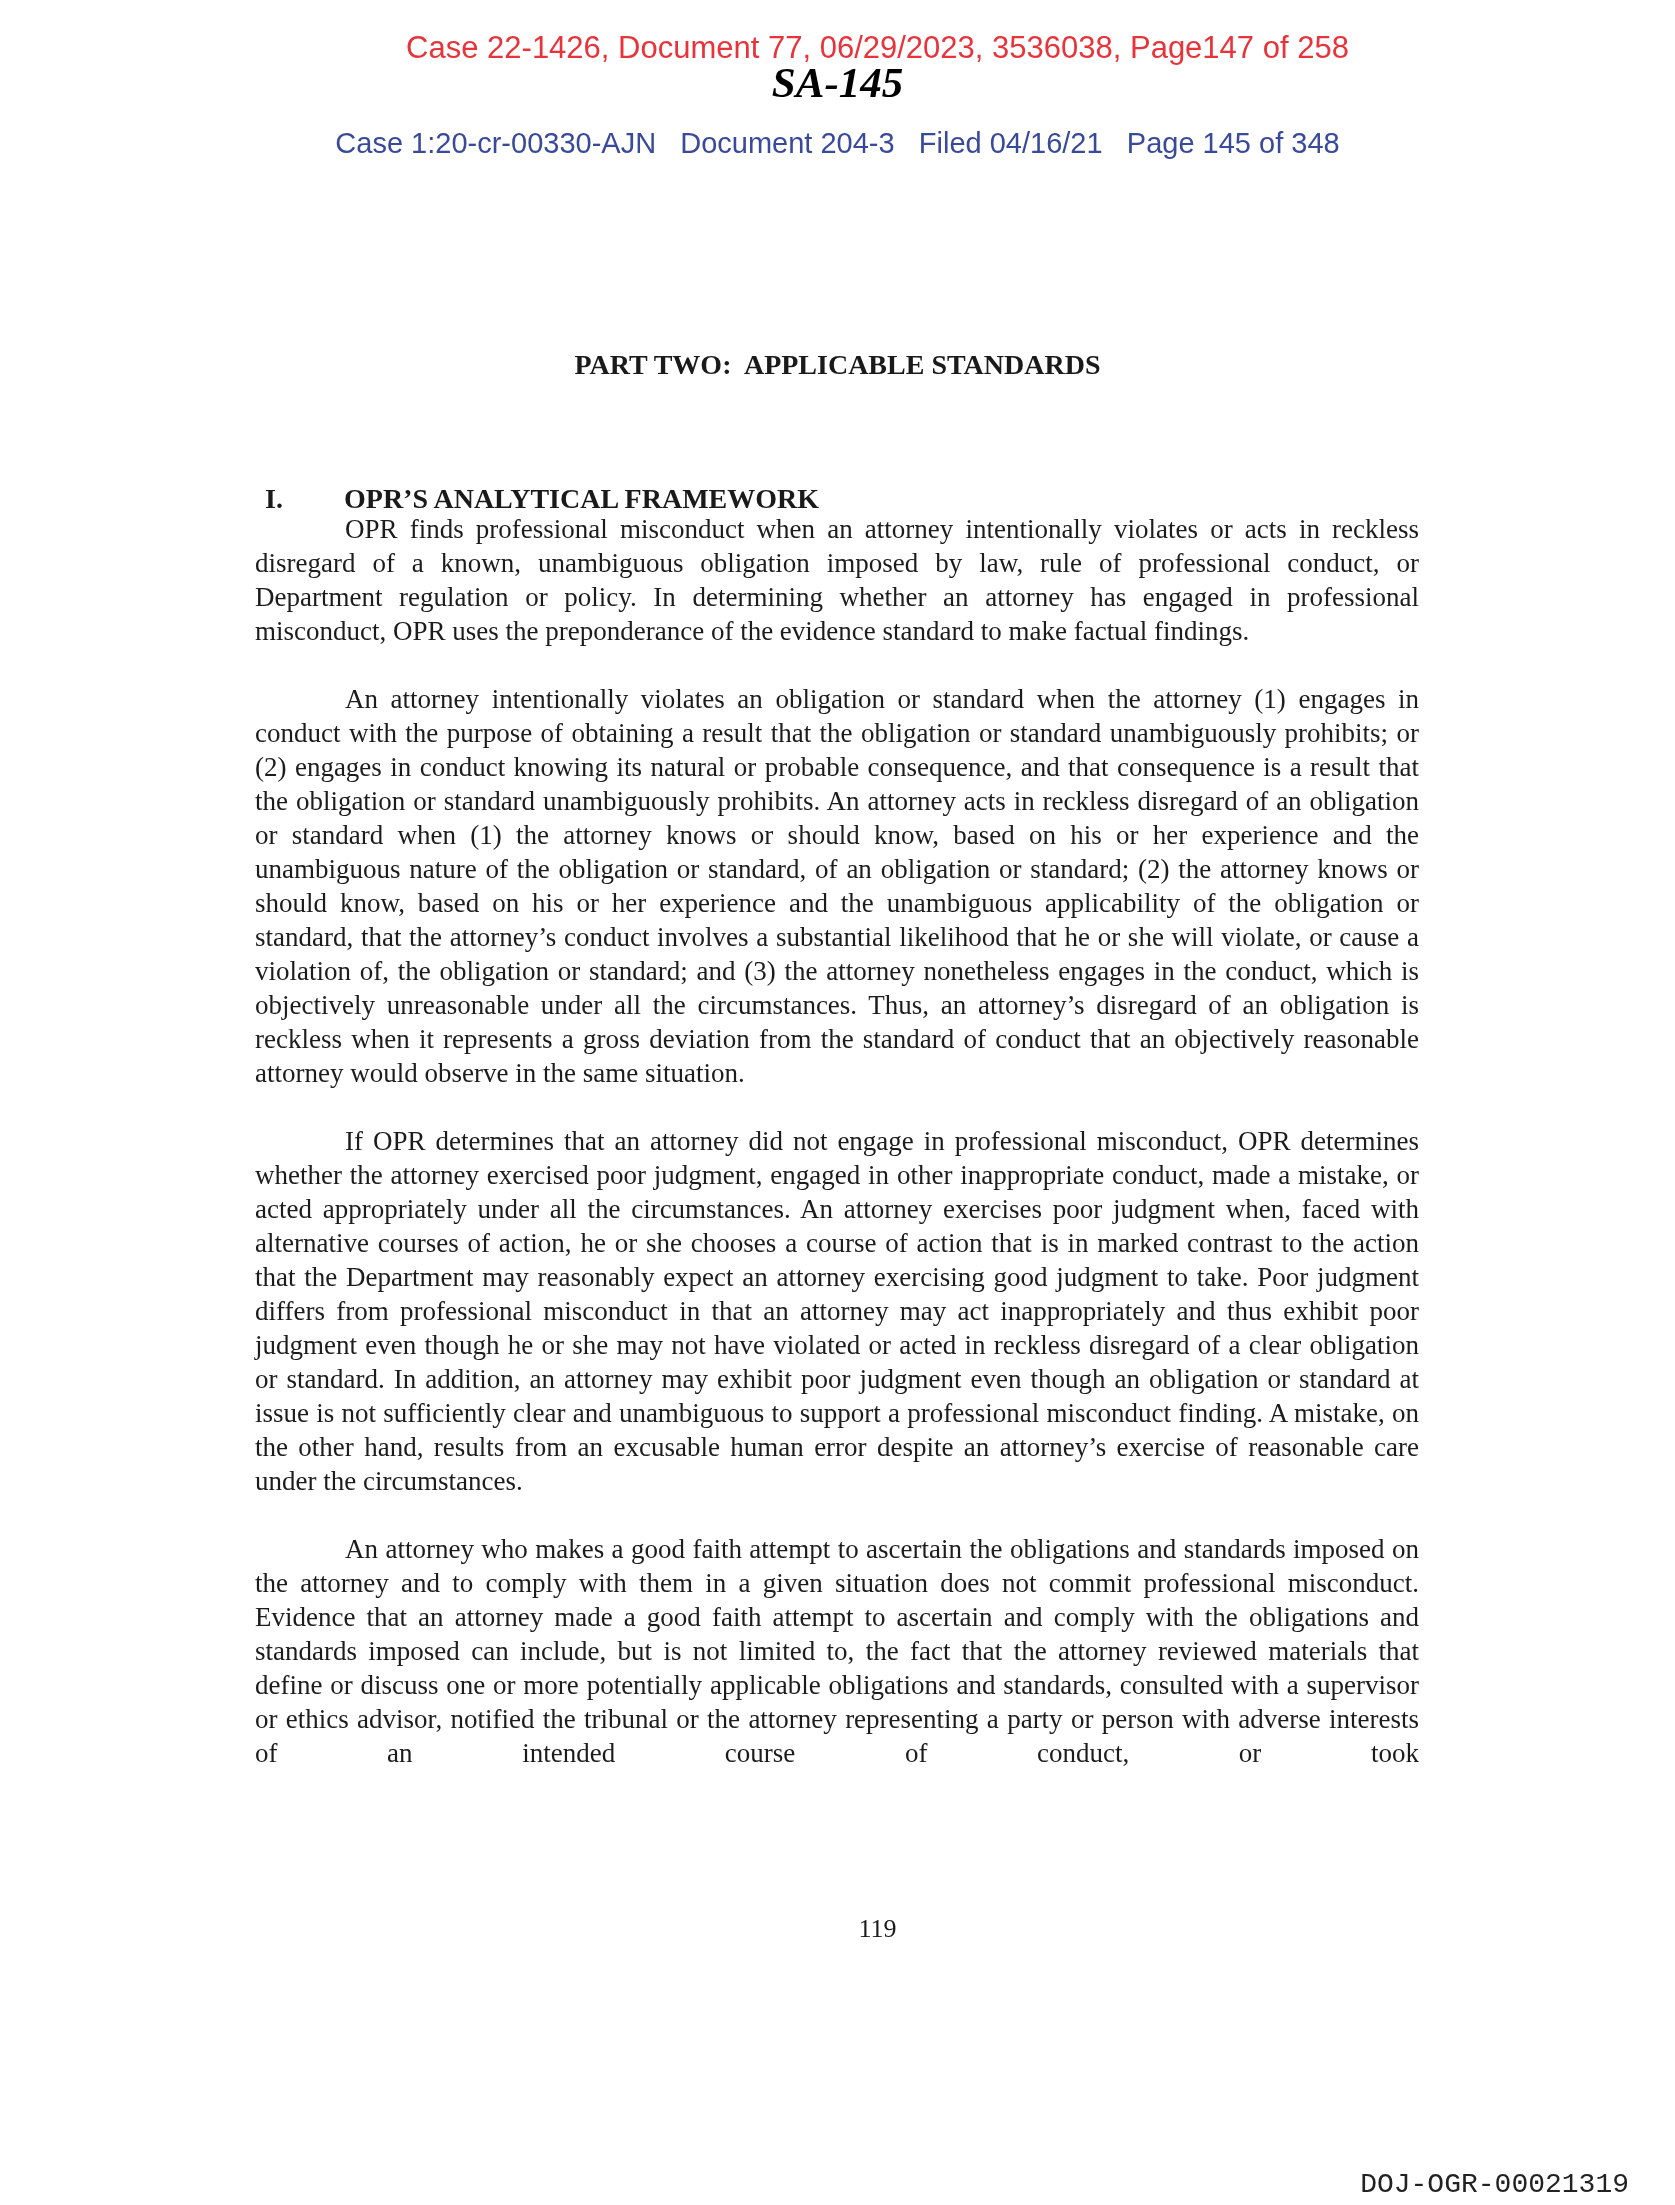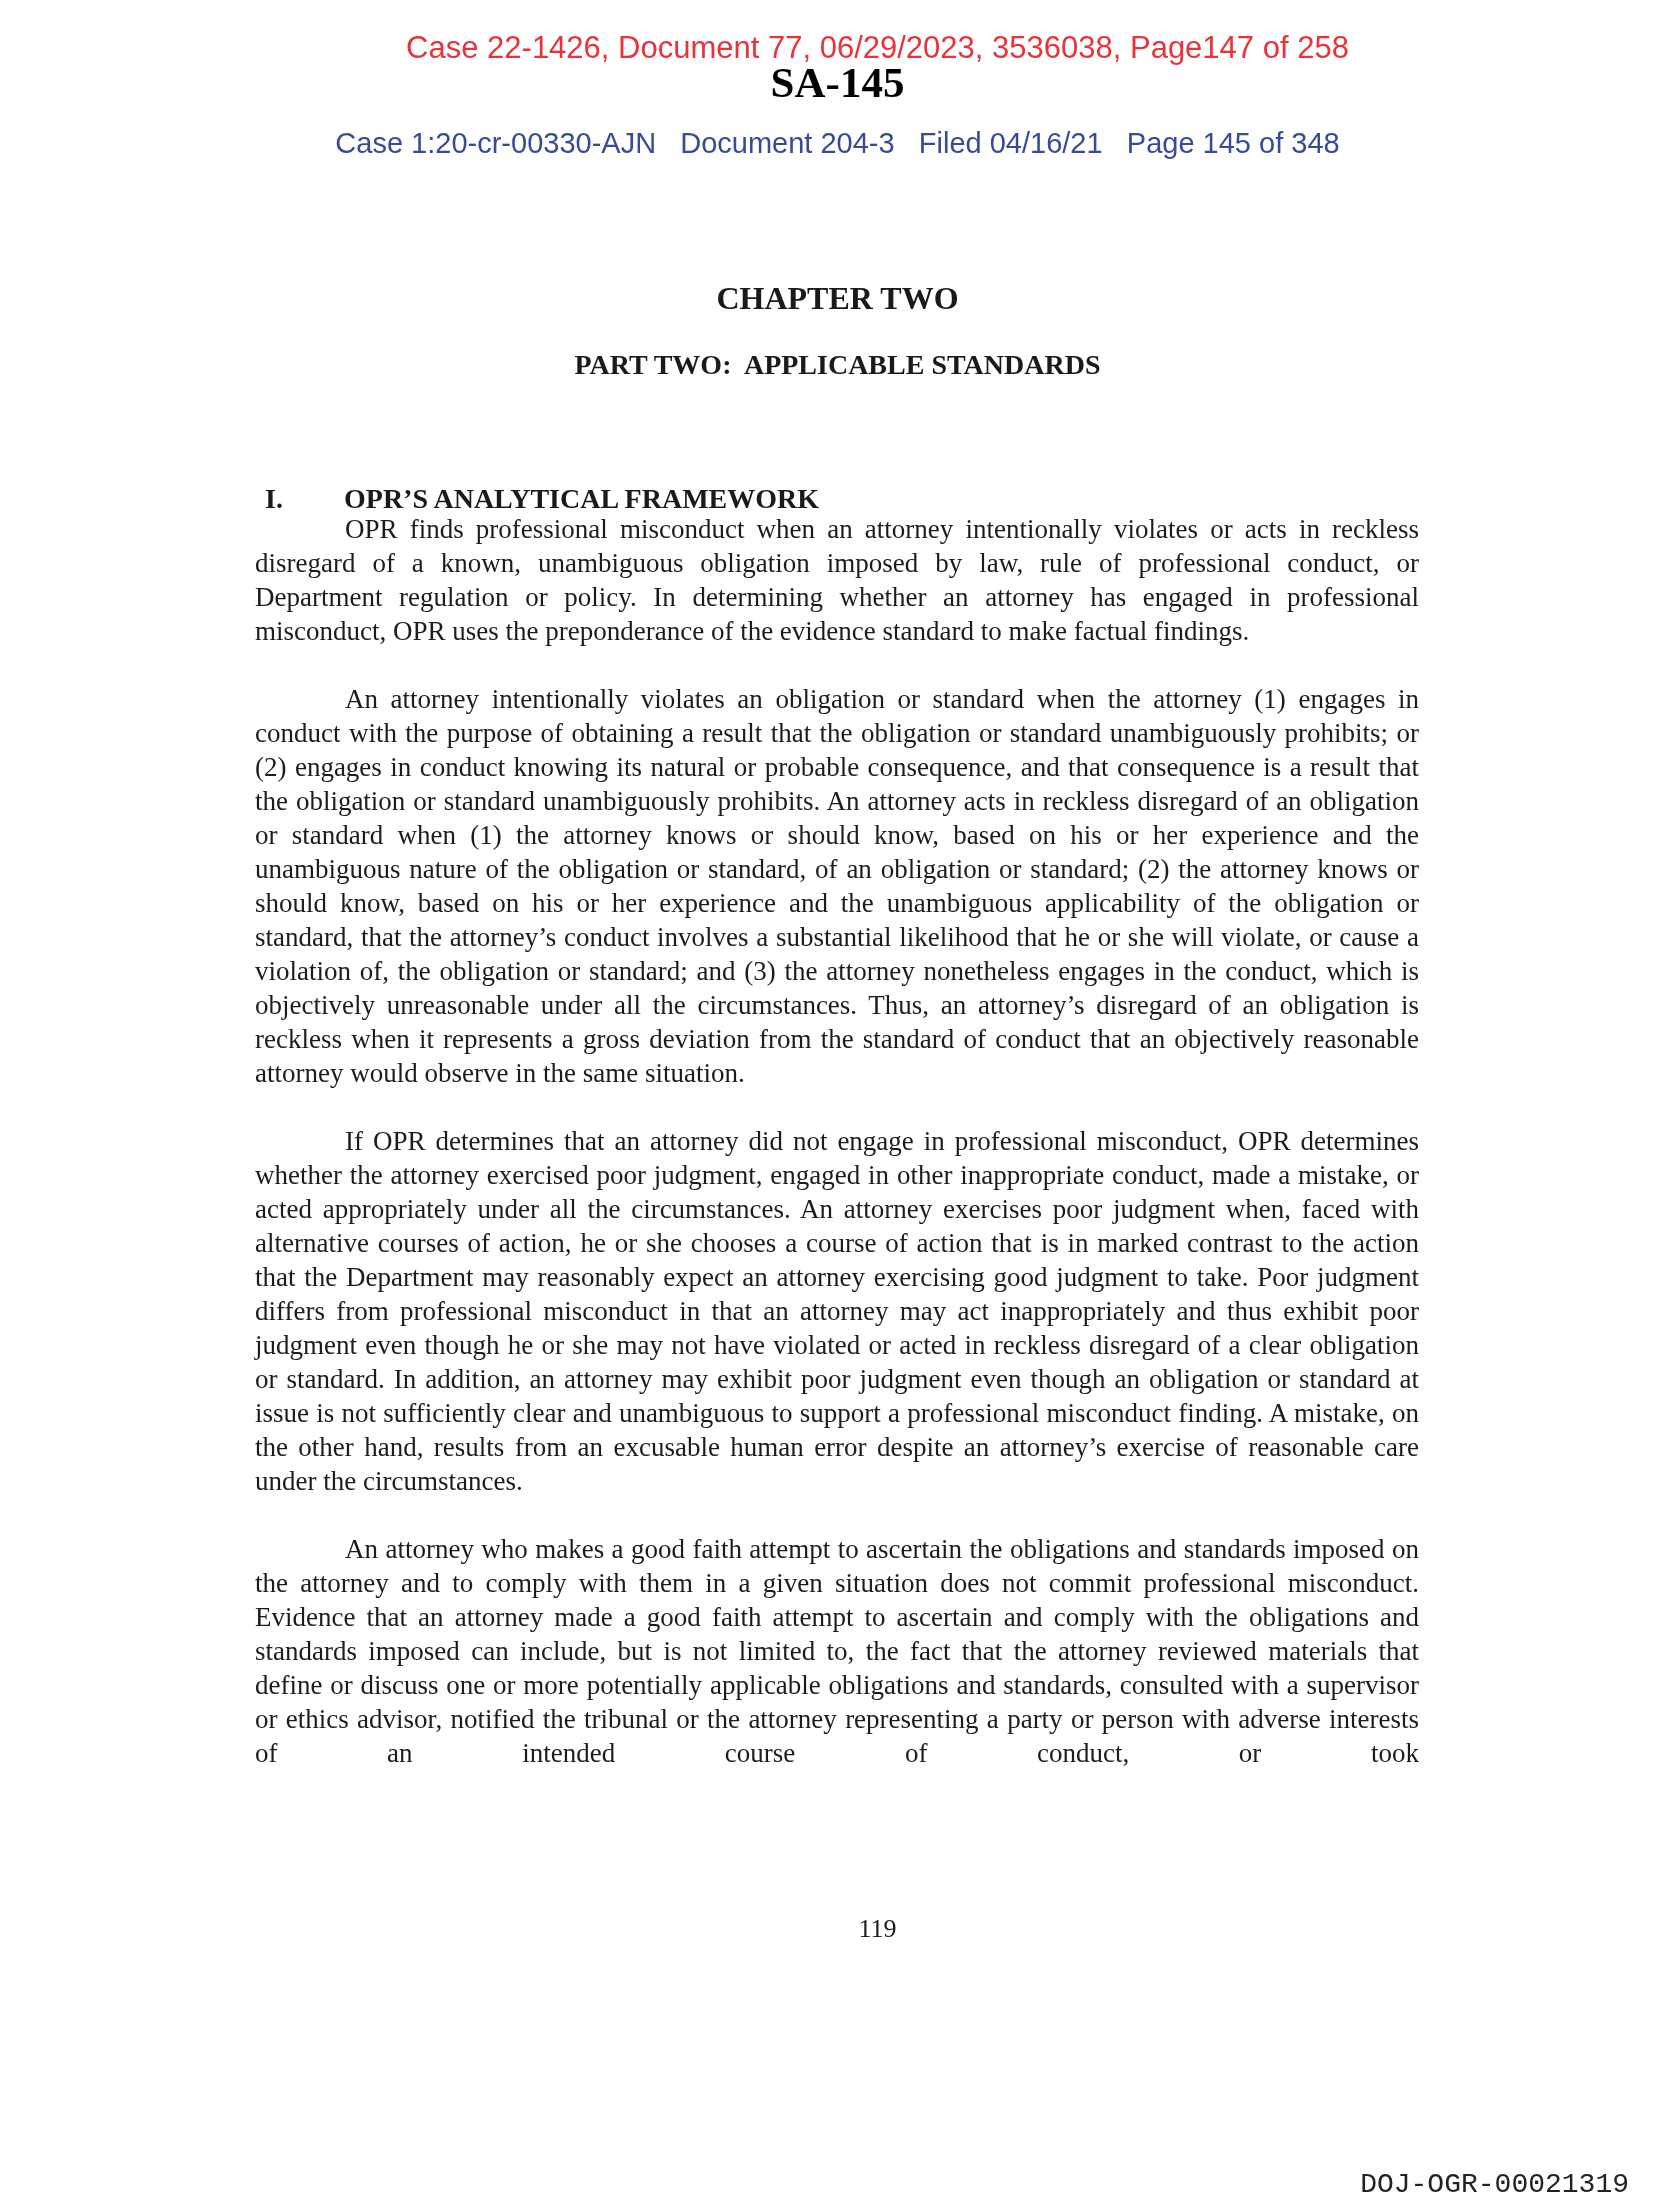--- a/index.html
+++ b/index.html
@@ -7,21 +7,21 @@
   .page { position: absolute; left: 0; top: 0; width: 1675px; height: 2205px; background: #ffffff; }
 
   .stamp-top {
     position: absolute; left: 0; width: 1675px; top: 28px;
     text-align: center; color: #e8333a;
     font-family: "Liberation Sans", sans-serif; font-size: 31px; line-height: 39px; margin-left: 40px;
   }
   .sa-label {
     position: absolute; left: 0; width: 1675px; top: 56px;
     text-align: center; color: #000;
-    font-family: "Liberation Serif", serif; font-weight: bold; font-size: 43px; line-height: 53px;
+    font-family: "Liberation Serif", serif; font-weight: bold; font-size: 43px; line-height: 53px; font-style: italic;
   }
   .stamp-district {
     position: absolute; left: 0; width: 1675px; top: 125px;
     text-align: center; color: #3a4a9a;
     font-family: "Liberation Sans", sans-serif; font-size: 29px; line-height: 37px;
     white-space: pre;
   }
 
   .chapter-title {
     position: absolute; left: 0; width: 1675px; top: 279px;
@@ -59,21 +59,20 @@
 </style>
 </head>
 <body>
 
 <div class="page">
 
   <div class="stamp-top">Case 22-1426, Document 77, 06/29/2023, 3536038, Page147 of 258</div>
   <div class="sa-label">SA-145</div>
   <div class="stamp-district">Case 1:20-cr-00330-AJN   Document 204-3   Filed 04/16/21   Page 145 of 348</div>
 
-  <div class="chapter-title">CHAPTER TWO</div>
   <div class="part-title">PART TWO:  APPLICABLE STANDARDS</div>
 
   <div class="section-heading">
     <span class="num">I.</span><span>OPR’S ANALYTICAL FRAMEWORK</span>
   </div>
 
   <div class="body">
     <p>OPR finds professional misconduct when an attorney intentionally violates or acts in reckless disregard of a known, unambiguous obligation imposed by law, rule of professional conduct, or Department regulation or policy.  In determining whether an attorney has engaged in professional misconduct, OPR uses the preponderance of the evidence standard to make factual findings.</p>
     <p>An attorney intentionally violates an obligation or standard when the attorney (1) engages in conduct with the purpose of obtaining a result that the obligation or standard unambiguously prohibits; or (2) engages in conduct knowing its natural or probable consequence, and that consequence is a result that the obligation or standard unambiguously prohibits.  An attorney acts in reckless disregard of an obligation or standard when (1) the attorney knows or should know, based on his or her experience and the unambiguous nature of the obligation or standard, of an obligation or standard; (2) the attorney knows or should know, based on his or her experience and the unambiguous applicability of the obligation or standard, that the attorney’s conduct involves a substantial likelihood that he or she will violate, or cause a violation of, the obligation or standard; and (3) the attorney nonetheless engages in the conduct, which is objectively unreasonable under all the circumstances.  Thus, an attorney’s disregard of an obligation is reckless when it represents a gross deviation from the standard of conduct that an objectively reasonable attorney would observe in the same situation.</p>
     <p>If OPR determines that an attorney did not engage in professional misconduct, OPR determines whether the attorney exercised poor judgment, engaged in other inappropriate conduct, made a mistake, or acted appropriately under all the circumstances.  An attorney exercises poor judgment when, faced with alternative courses of action, he or she chooses a course of action that is in marked contrast to the action that the Department may reasonably expect an attorney exercising good judgment to take.  Poor judgment differs from professional misconduct in that an attorney may act inappropriately and thus exhibit poor judgment even though he or she may not have violated or acted in reckless disregard of a clear obligation or standard.  In addition, an attorney may exhibit poor judgment even though an obligation or standard at issue is not sufficiently clear and unambiguous to support a professional misconduct finding.  A mistake, on the other hand, results from an excusable human error despite an attorney’s exercise of reasonable care under the circumstances.</p>

